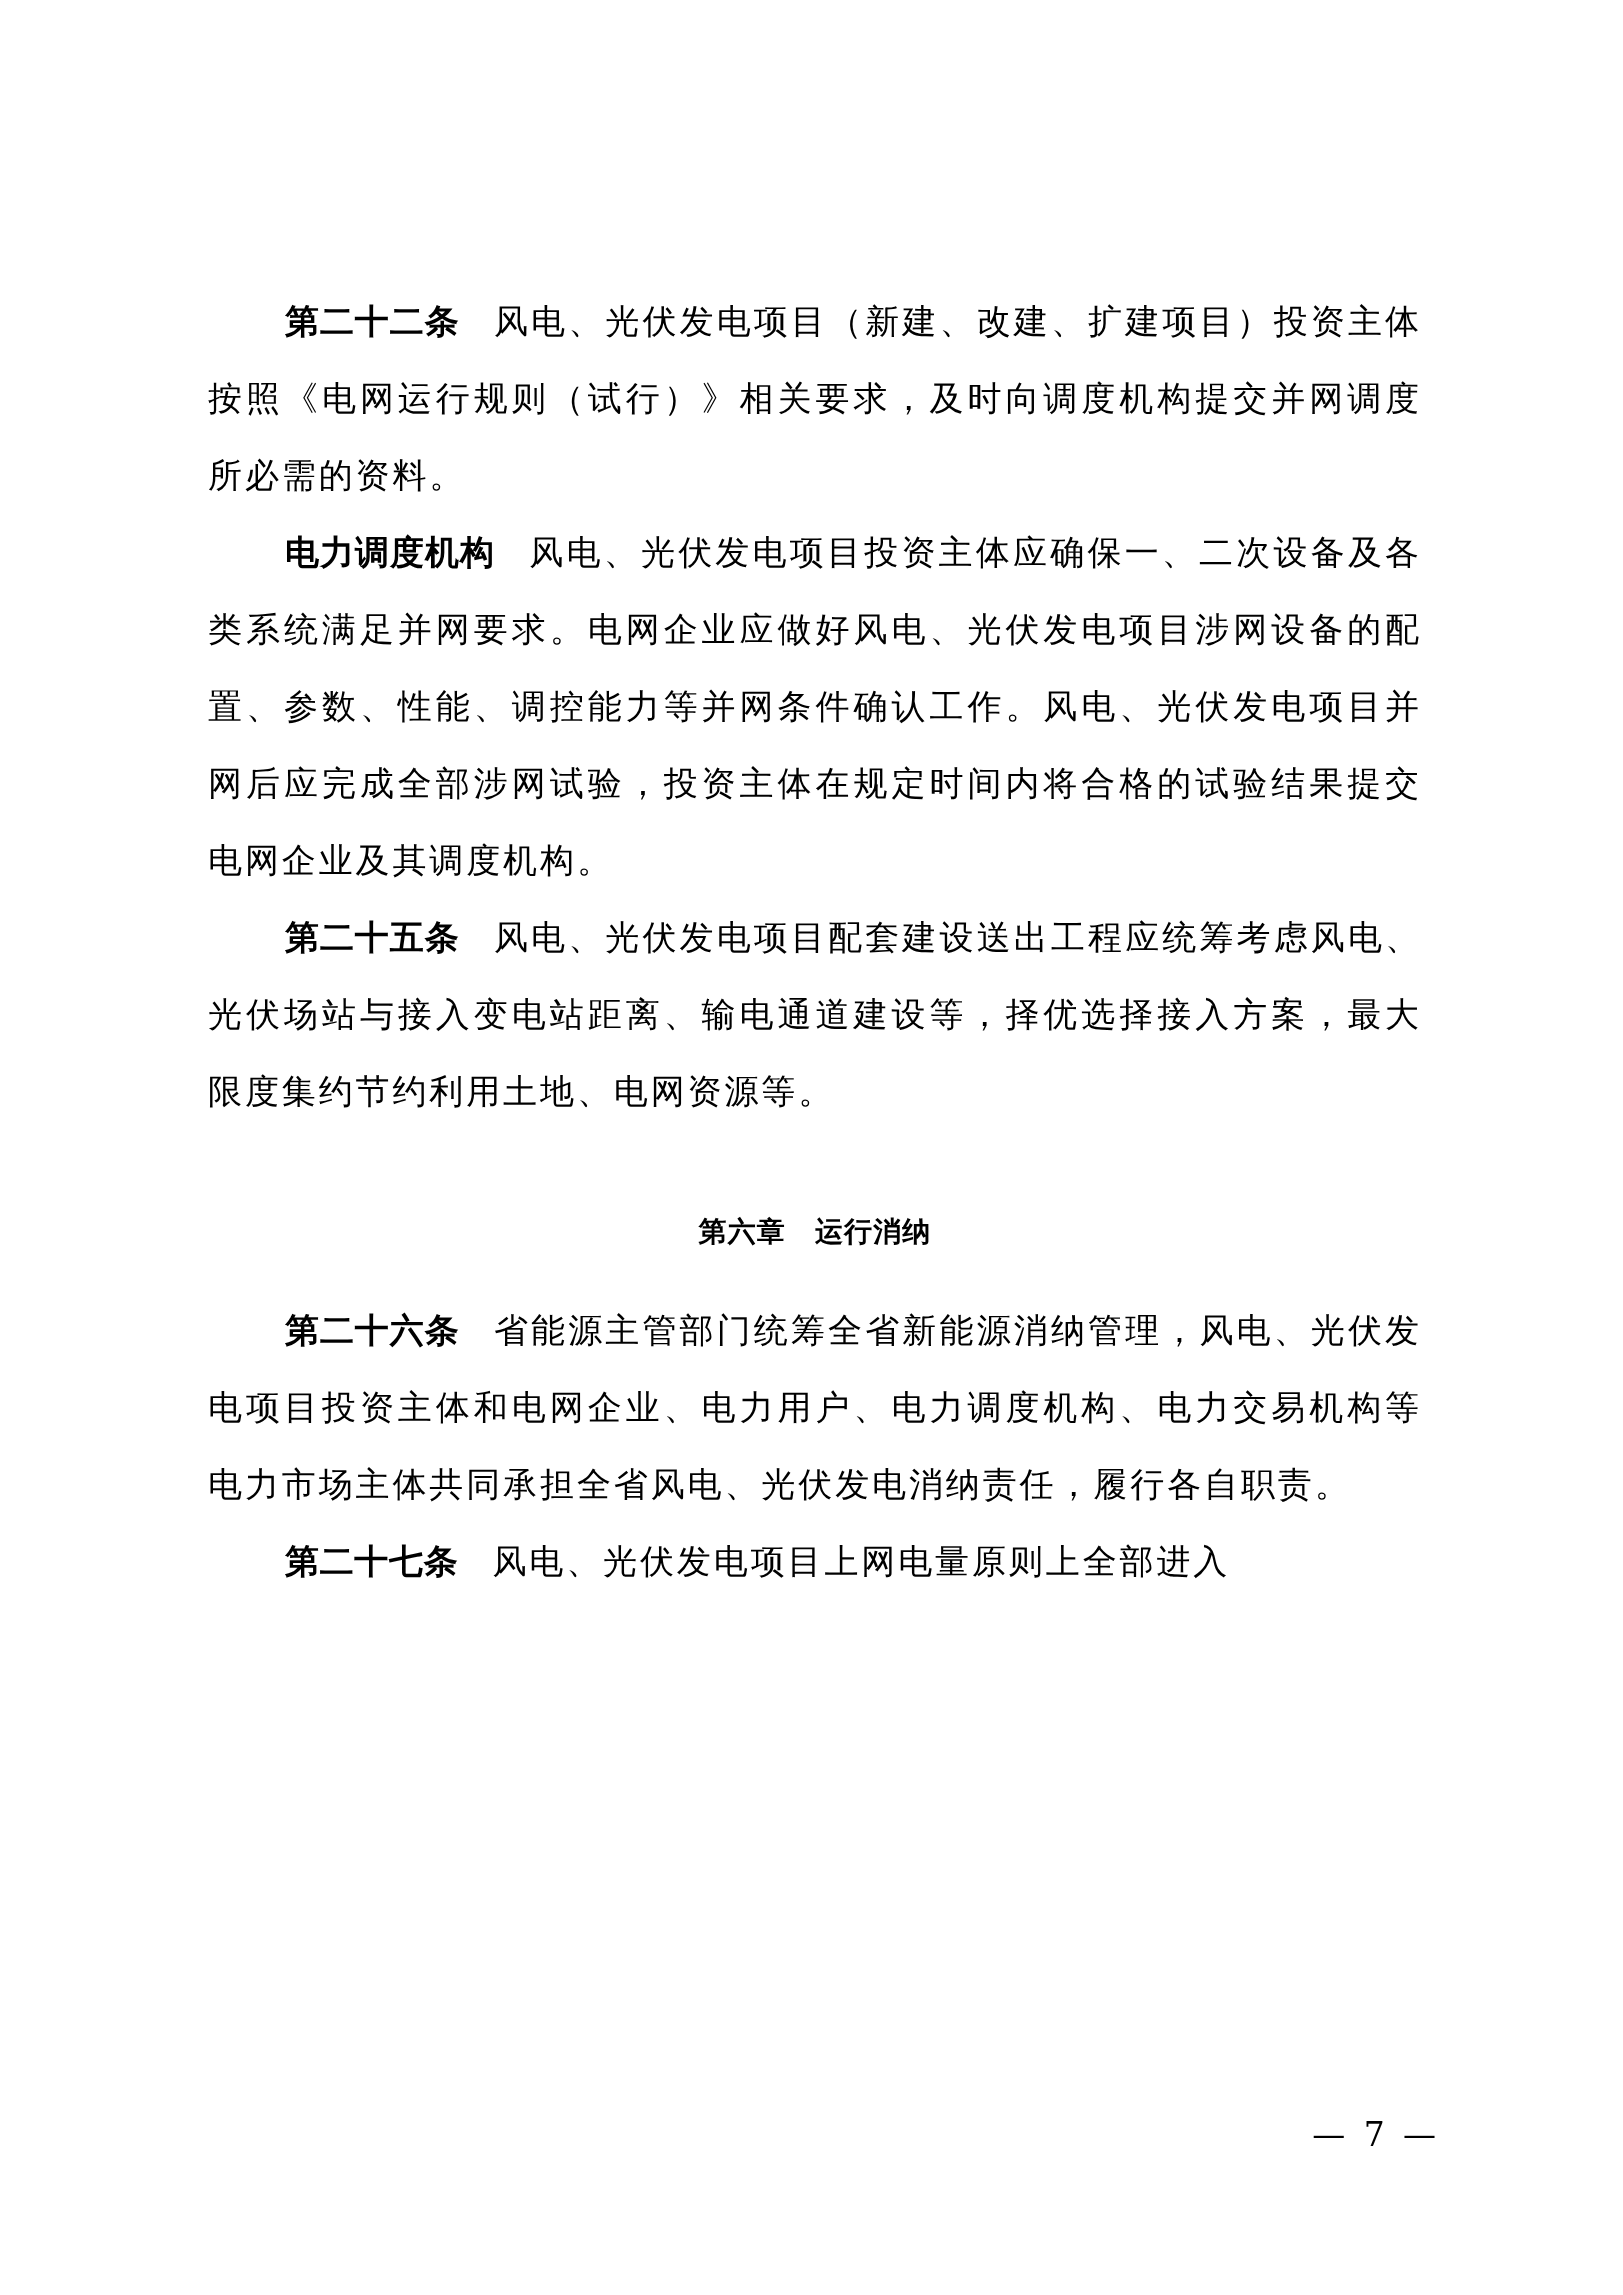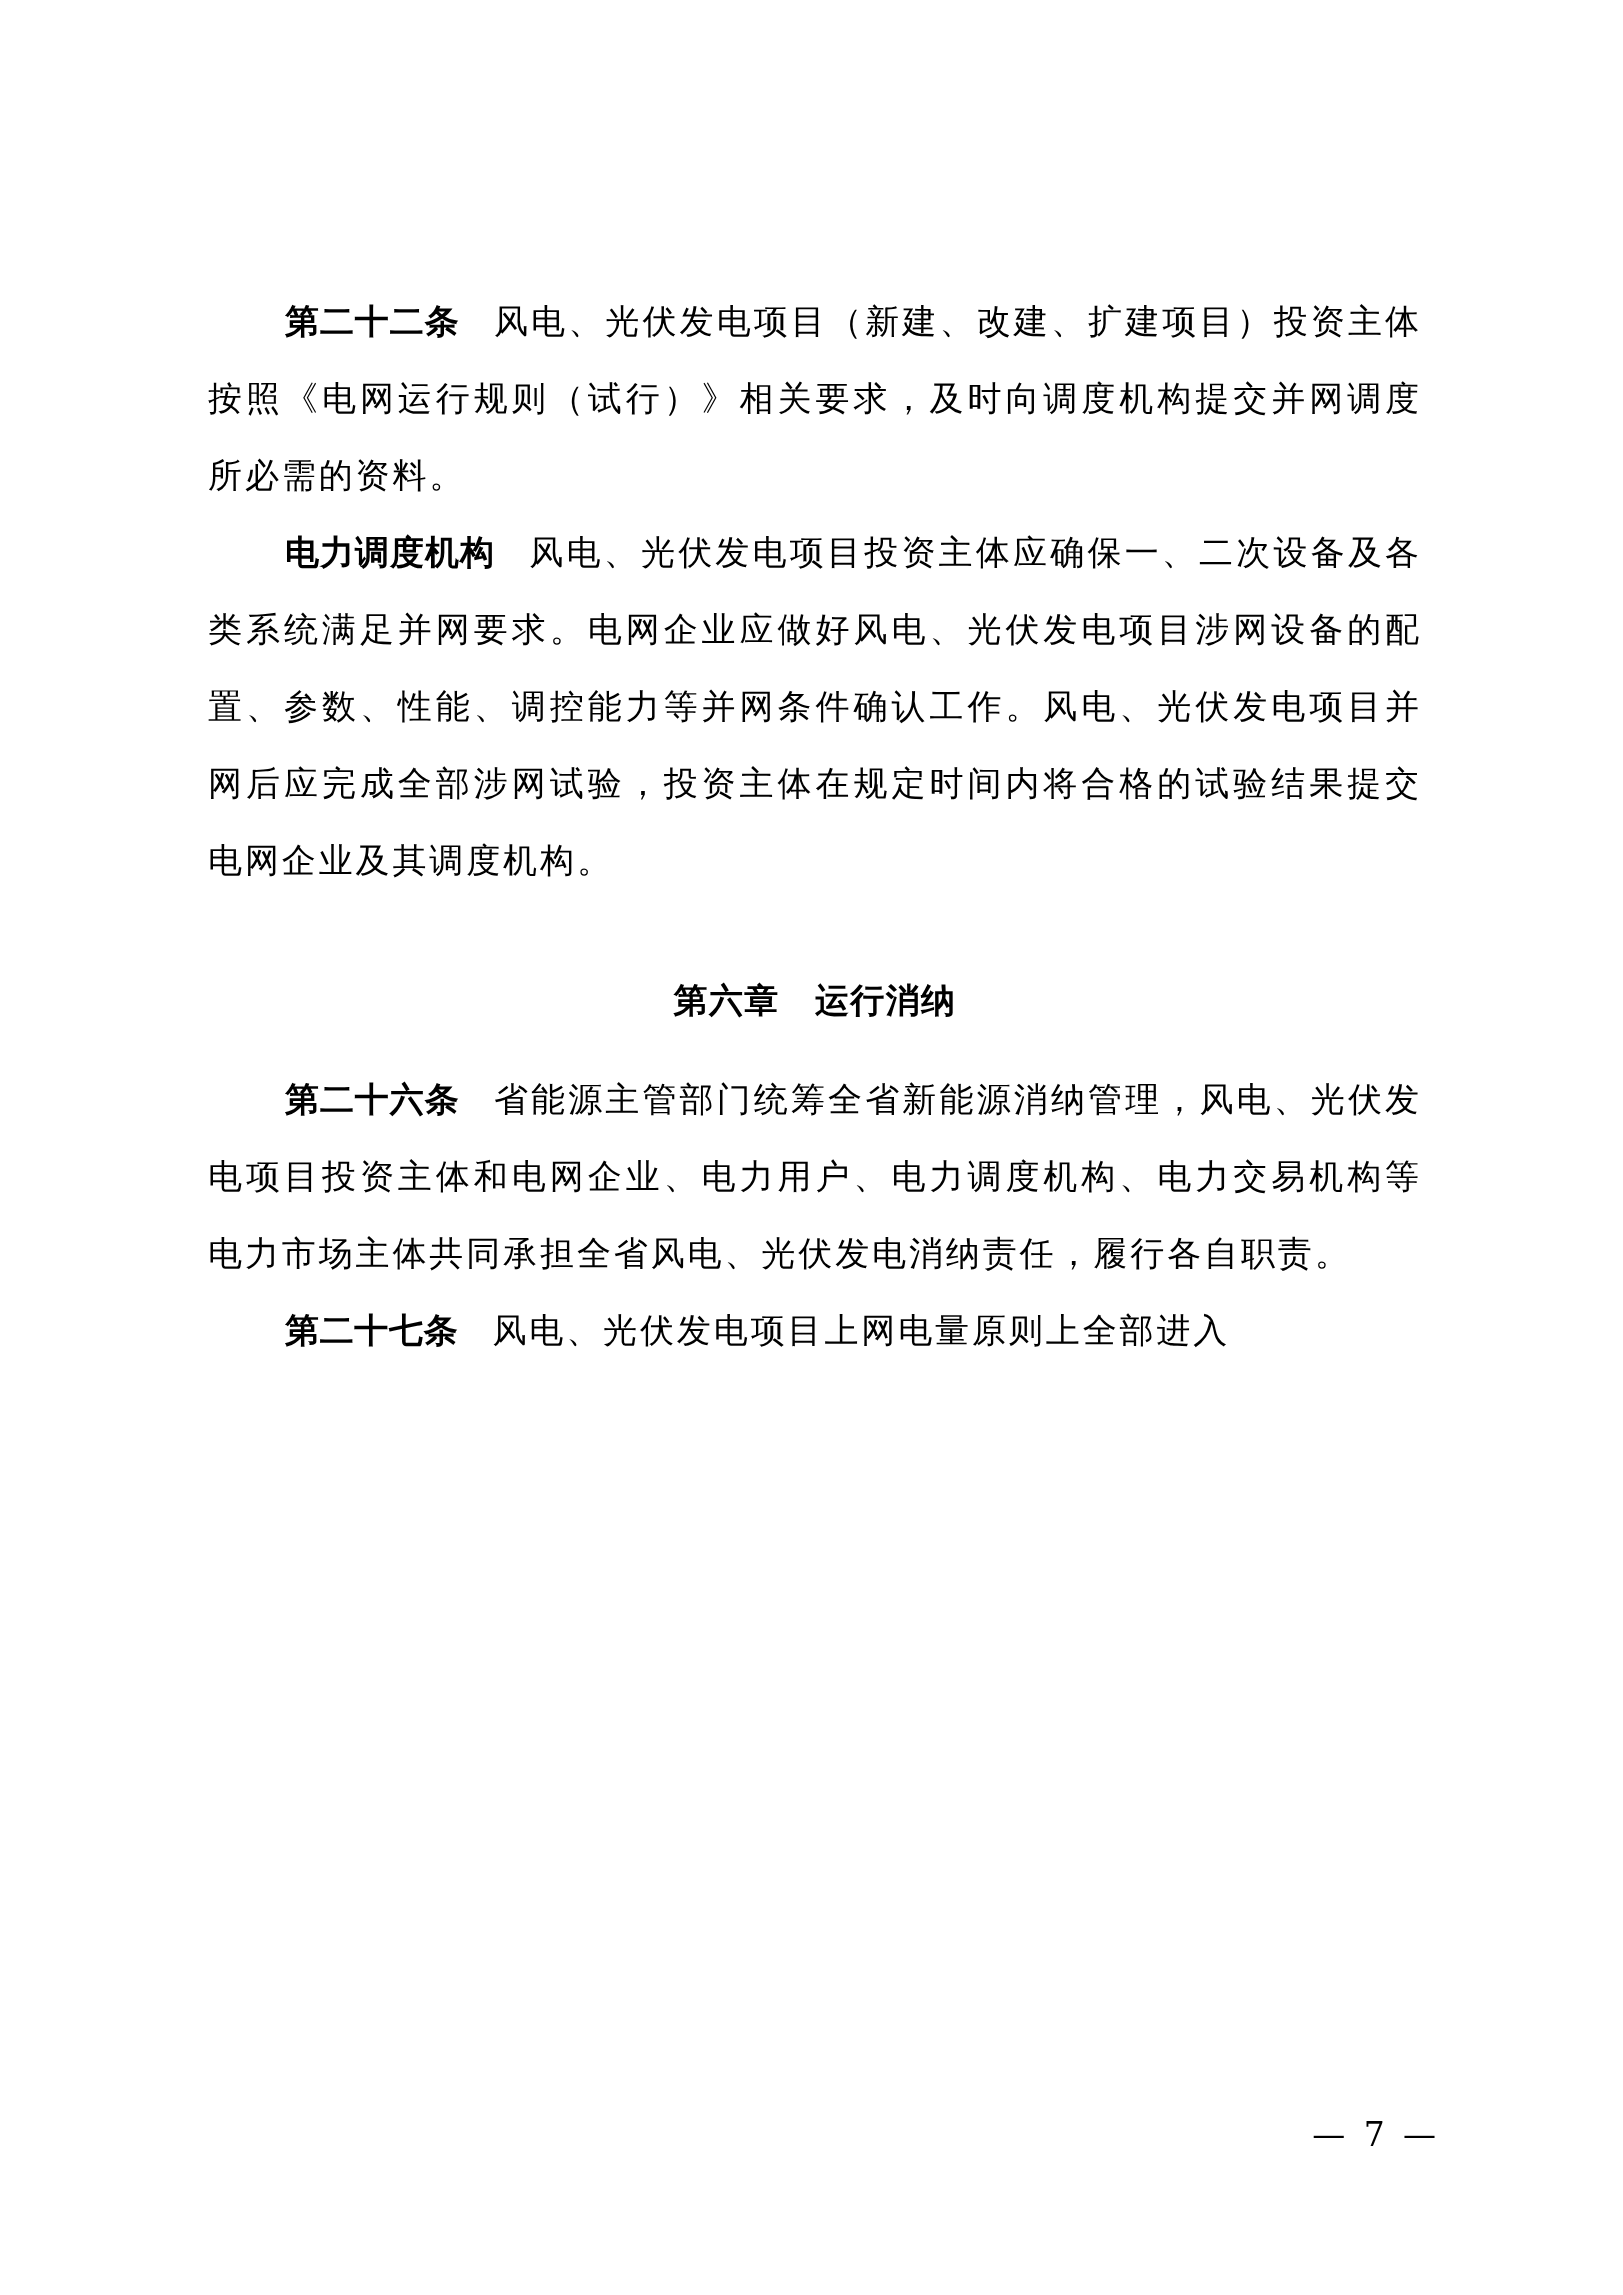--- a/index.html
+++ b/index.html
@@ -56,21 +56,21 @@
 
   
   .chapter-wrap {
     margin-top: 63px;
     margin-bottom: 22px;
     text-align: center;
   }
   .chapter {
     display: inline-block;
     font-family: "DejaVu Sans", "Liberation Sans", sans-serif;
-    font-size: 34px;
+    font-size: 28px;
     font-weight: 700;
     line-height: 77px;
     letter-spacing: 0.04em;
     white-space: pre;
   }
 
   
   .footer {
     position: absolute;
     left: 0;
@@ -92,20 +92,21 @@
 
 <div id="page">
 
   <div class="content">
 
     <p class="para"><span class="art-no">第二十二条</span><span class="art-gap">　</span><span>风电、光伏发电项目（新建、改建、扩建项目）投资主体按照《电网运行规则（试行）》相关要求，及时向调度机构提交并网调度所必需的资料。</span></p>
 
     <p class="para"><span class="art-no">电力调度机构</span><span class="art-gap">　</span><span>风电、光伏发电项目投资主体应确保一、二次设备及各类系统满足并网要求。电网企业应做好风电、光伏发电项目涉网设备的配置、参数、性能、调控能力等并网条件确认工作。风电、光伏发电项目并网后应完成全部涉网试验，投资主体在规定时间内将合格的试验结果提交电网企业及其调度机构。</span></p>
 
 
+    <p class="para"><span class="art-no">第二十五条</span><span class="art-gap">　</span><span>风电、光伏发电项目配套建设送出工程应统筹考虑风电、光伏场站与接入变电站距离、输电通道建设等，择优选择接入方案，最大限度集约节约利用土地、电网资源等。</span></p>
 
     <div class="chapter-wrap">
       <span class="chapter">第六章　运行消纳</span>
     </div>
 
     <p class="para"><span class="art-no">第二十六条</span><span class="art-gap">　</span><span>省能源主管部门统筹全省新能源消纳管理，风电、光伏发电项目投资主体和电网企业、电力用户、电力调度机构、电力交易机构等电力市场主体共同承担全省风电、光伏发电消纳责任，履行各自职责。</span></p>
 
     <p class="para"><span class="art-no">第二十七条</span><span class="art-gap">　</span><span>风电、光伏发电项目上网电量原则上全部进入</span></p>
 
   </div>

